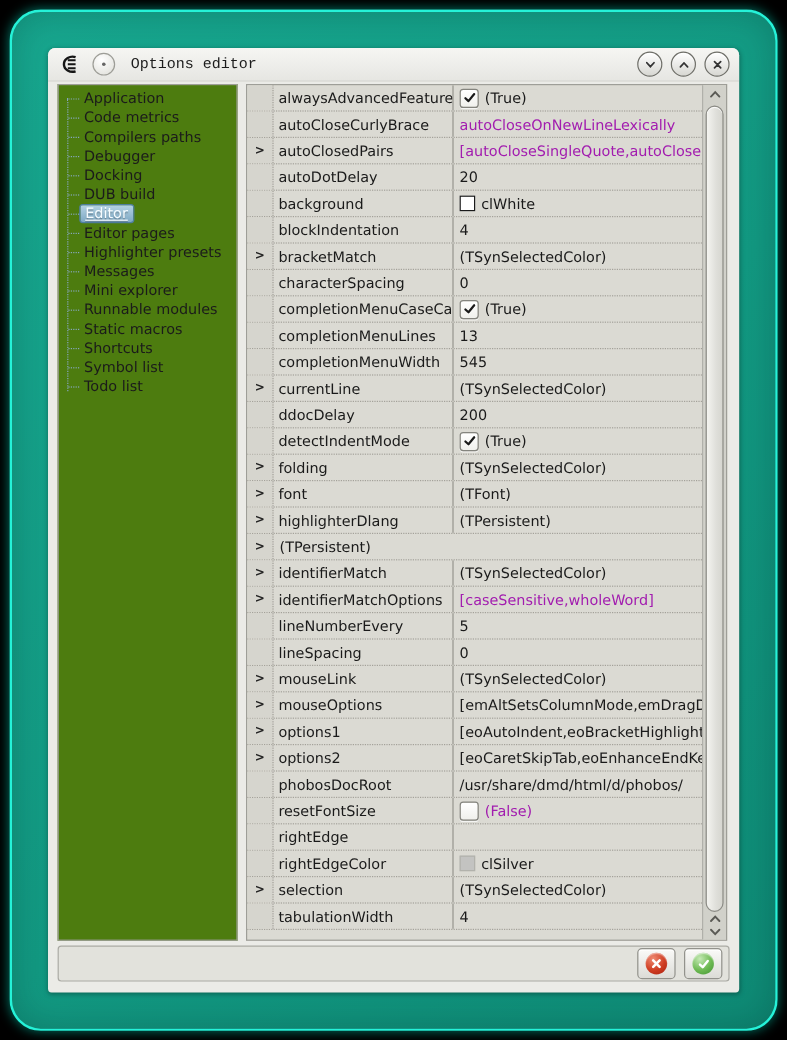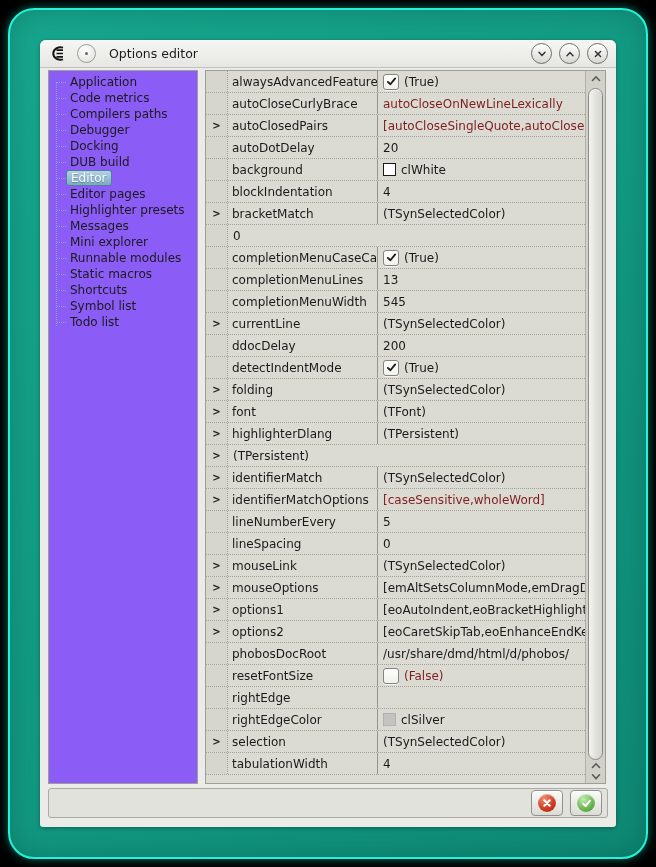--- a/index.html
+++ b/index.html
@@ -11,58 +11,58 @@
          background:linear-gradient(135deg,#17a78f 0%,#129982 55%,#0e8a75 100%);
          border:2px solid #25f2d8;box-shadow:0 0 10px rgba(0,255,220,.45), inset 0 0 30px rgba(0,40,35,.25);}
 
   
   .window{position:absolute;left:40px;top:40px;width:576px;height:787px;background:#ebebe7;
           border-radius:6px 6px 3px 3px;box-shadow:0 1px 4px rgba(0,0,0,.35);}
 
   
   .titlebar{position:absolute;left:0;top:0;right:0;height:28px;display:flex;align-items:center;
             padding:0 8px;box-sizing:border-box;border-radius:6px 6px 0 0;
-            background:linear-gradient(#f6f6f3,#e6e6e2);border-bottom:1px solid #c2c2bd;}
+            background:linear-gradient(#f6f6f3,#e6e6e2);border-bottom:1px solid #c2c2bd;font-family:Liberation Mono, monospace;}
   .logo{width:22px;height:17px;margin-right:7px;display:flex;align-items:center;}
   .menu-dot-btn{width:17px;height:17px;border-radius:50%;border:1px solid #9d9d97;
                 background:radial-gradient(circle at 40% 30%,#ffffff,#dedeD8);position:relative;}
   .menu-dot-btn::after{content:'';position:absolute;left:7px;top:7px;width:3px;height:3px;border-radius:50%;background:#666;}
   .title-text{margin-left:13px;font-size:12.5px;color:#1c1c1c;}
   .tb-spacer{flex:1;}
   .tb-btn{width:19px;height:19px;border-radius:50%;border:1px solid #6e6e68;margin-left:7px;
           background:linear-gradient(#ffffff,#d7d7d2);display:flex;align-items:center;justify-content:center;
           box-shadow:inset 0 1px 0 rgba(255,255,255,.9);}
 
   
-  .tree-panel{position:absolute;left:8px;top:30px;width:150px;height:714px;background:#8b5cf6;
+  .tree-panel{position:absolute;left:8px;top:30px;width:150px;height:714px;background:#4d7c0f;
               border:1px solid #9e9e98;box-sizing:border-box;overflow:hidden;}
   .tree{position:relative;padding-top:3px;}
   .tree-vline{position:absolute;left:7px;top:11px;height:244px;border-left:1px dotted #86a7bd;}
   .tree-item{height:16px;display:flex;align-items:center;padding-left:19px;position:relative;
              font-size:12px;color:#1b1b1b;white-space:nowrap;}
   .tree-item::before{content:'';position:absolute;left:8px;top:8px;width:9px;border-top:1px dotted #86a7bd;}
   .tree-label{padding:0 2px;line-height:14px;}
   .tree-label.selected{background:linear-gradient(#b4d2e4,#7fa9c4ff,#7fa9c4);
       background:linear-gradient(#b4d2e4,#7fa9c4);border:1px solid #4f7fa0;border-radius:3px;
-      color:#f6fcff;text-shadow:0 1px 1px rgba(0,0,0,.28);padding:0 4px;margin-left:-2px;}
+      color:#f6fcff;text-shadow:0 1px 1px rgba(0,0,0,.28);padding:0 4px;margin-left:-2px;text-decoration:underline;}
 
   
   .grid-wrap{position:absolute;left:165px;top:30px;width:401px;height:714px;box-sizing:border-box;
              border:1px solid #9e9e98;background:#dbdad3;display:flex;}
   .grid-body{flex:1;overflow:hidden;}
   .row{display:flex;height:21px;border-bottom:1px dotted #a3a199;align-items:center;}
   .cell-gutter{width:22px;height:100%;flex:none;display:flex;align-items:center;justify-content:center;
                border-right:1px dotted #a3a199;background:#d6d5ce;box-sizing:border-box;}
   .expand-glyph{font-size:10px;font-weight:700;color:#222;line-height:1;}
   .cell-name{width:150px;flex:none;height:100%;display:flex;align-items:center;padding-left:4px;
              box-sizing:border-box;border-right:1px solid #96958d;font-size:12px;color:#1a1a1a;
              white-space:nowrap;overflow:hidden;}
   .cell-value{flex:1;height:100%;display:flex;align-items:center;padding-left:5px;box-sizing:border-box;
               font-size:12px;color:#1a1a1a;white-space:nowrap;overflow:hidden;gap:5px;}
-  .cell-value .green{color:#7f1d1d;}
+  .cell-value .green{color:#a21caf;}
   .checkbox{width:14px;height:14px;flex:none;border:1px solid #84847e;border-radius:3px;
             background:linear-gradient(#ffffff,#f0f0ec);display:flex;align-items:center;justify-content:center;
             box-shadow:0 1px 0 rgba(255,255,255,.7);}
   .swatch{width:13px;height:13px;flex:none;box-sizing:border-box;}
 
   
   .scrollbar{width:19px;flex:none;position:relative;background:#d1d1ca;border-left:1px solid #b0b0aa;}
   .sb-step{position:absolute;left:0;width:100%;display:flex;justify-content:center;}
   .sb-thumb{position:absolute;left:2px;right:2px;top:17px;height:670px;border-radius:8px;
             border:1px solid #8b8b85;background:linear-gradient(90deg,#f4f4f0,#dfdfda 60%,#d6d6d0);
@@ -223,20 +223,21 @@
           <div class="cell-gutter">
             <span class="expand-glyph">&gt;</span>
           </div>
           <div class="cell-name">bracketMatch</div>
           <div class="cell-value">
             <span class="">(TSynSelectedColor)</span>
           </div>
         </div>
         <div class="row">
           <div class="cell-gutter"></div>
+          <div class="cell-name">characterSpacing</div>
           <div class="cell-value">
             <span class="">0</span>
           </div>
         </div>
         <div class="row">
           <div class="cell-gutter"></div>
           <div class="cell-name">completionMenuCaseCare</div>
           <div class="cell-value">
             <span class="checkbox">
               <svg width="11" height="11" viewBox="0 0 12 12">

